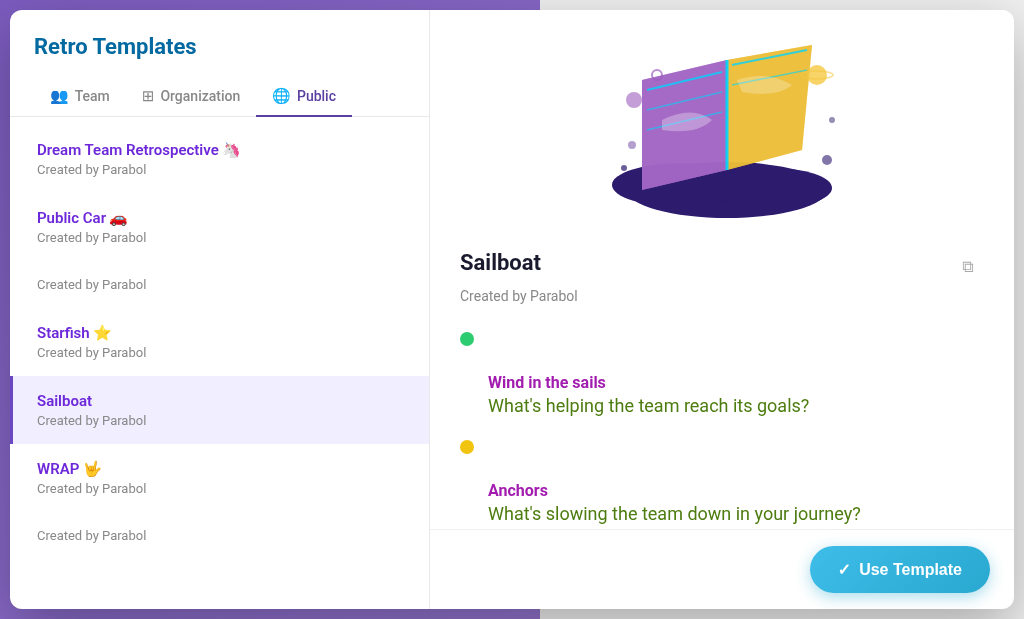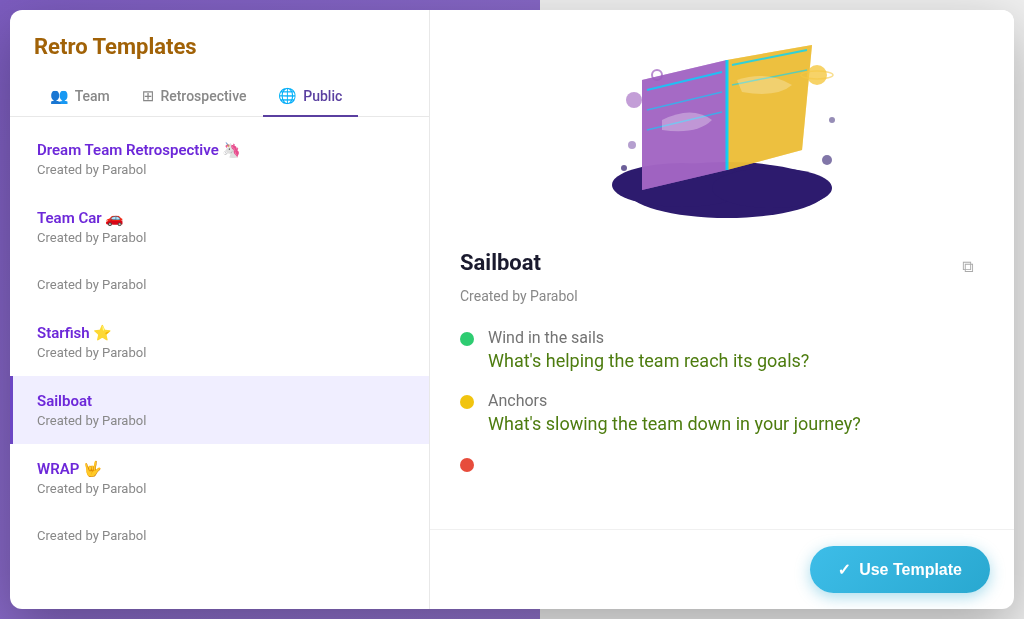--- a/index.html
+++ b/index.html
@@ -64,21 +64,21 @@
       overflow: hidden;
     }
 
     .left-header {
       padding: 24px 24px 0 24px;
     }
 
     .modal-title {
       font-size: 22px;
       font-weight: 700;
-      color: #a16207;
+      color: #0369a1;
       margin-bottom: 18px;
     }
 
     .tabs {
       display: flex;
       gap: 0;
       border-bottom: 1px solid #e8e8e8;
       margin: 0 -24px;
       padding: 0 24px;
     }
@@ -216,23 +216,24 @@
     }
 
     .dot-green { background: #2ecc71; }
     .dot-yellow { background: #f1c40f; }
     .dot-red { background: #e74c3c; }
 
     .section-text {}
 
     .section-label {
       font-size: 16px;
-      font-weight: 400;
-      color: #737373;
+      font-weight: 700;
+      color: #a21caf;
       margin-bottom: 3px;
+      margin-top: 45px;
     }
 
     .section-desc {
       font-size: 18px;
       color: #4d7c0f;
     }
 
     .bottom-bar {
       padding: 16px 24px;
       display: flex;
@@ -283,36 +284,36 @@
   <div class="left-panel">
     <div class="left-header">
       <div class="modal-title">Retro Templates</div>
       <div class="tabs">
         <div class="tab">
           <span class="tab-icon">👥</span>
           <span>Team</span>
         </div>
         <div class="tab">
           <span class="tab-icon">⊞</span>
-          <span>Retrospective</span>
+          <span>Organization</span>
         </div>
         <div class="tab active">
           <span class="tab-icon">🌐</span>
           <span>Public</span>
         </div>
       </div>
     </div>
 
     <div class="template-list">
       <div class="template-item">
         <div class="template-name">Dream Team Retrospective 🦄</div>
         <div class="template-creator">Created by Parabol</div>
       </div>
       <div class="template-item">
-        <div class="template-name">Team Car 🚗</div>
+        <div class="template-name">Public Car 🚗</div>
         <div class="template-creator">Created by Parabol</div>
       </div>
       <div class="template-item">
         <div class="template-creator">Created by Parabol</div>
       </div>
       <div class="template-item">
         <div class="template-name">Starfish ⭐</div>
         <div class="template-creator">Created by Parabol</div>
       </div>
       <div class="template-item selected">

